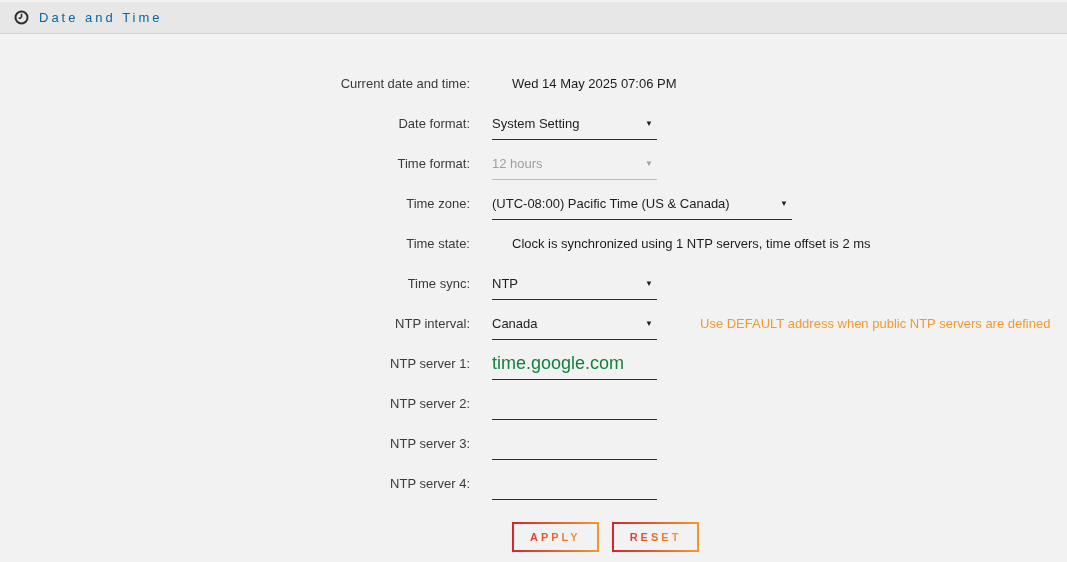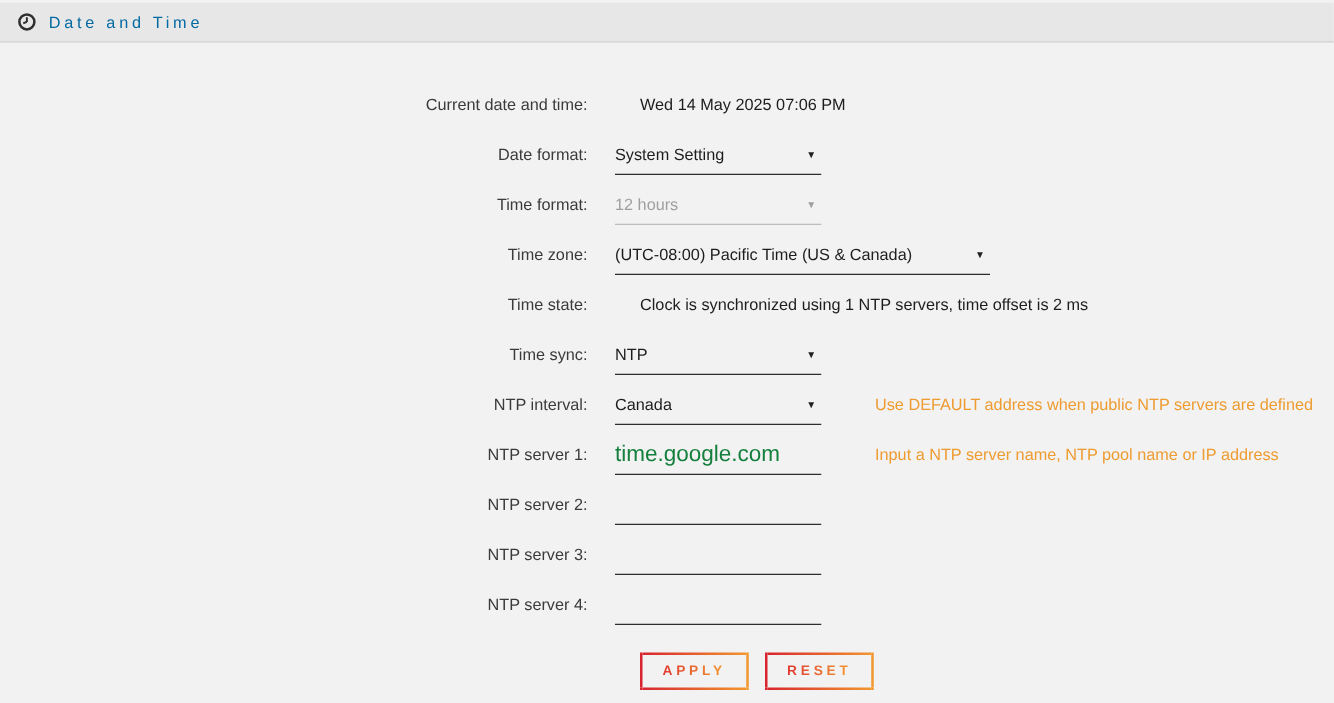--- a/index.html
+++ b/index.html
@@ -191,21 +191,20 @@
       <span class="caret">▼</span>
     </div>
     <div class="hint">Use DEFAULT address when public NTP servers are defined</div>
   </div>
 
   <div class="row">
     <div class="row-label">NTP server 1:</div>
     <div class="field">
       <input type="text" value="time.google.com" style="">
     </div>
-    <div class="hint">Input a NTP server name, NTP pool name or IP address</div>
   </div>
 
   <div class="row">
     <div class="row-label">NTP server 2:</div>
     <div class="field">
       <input type="text" value="" style="">
     </div>
   </div>
 
   <div class="row">

